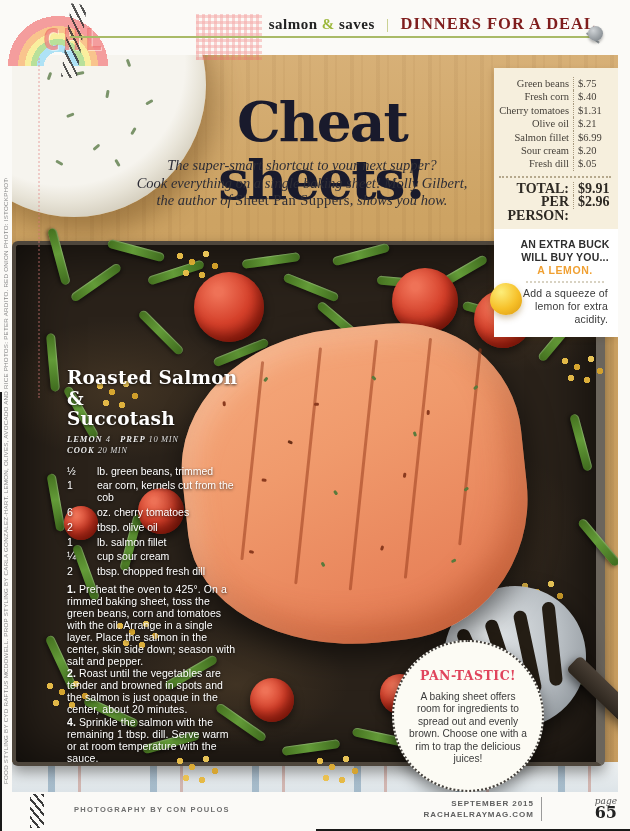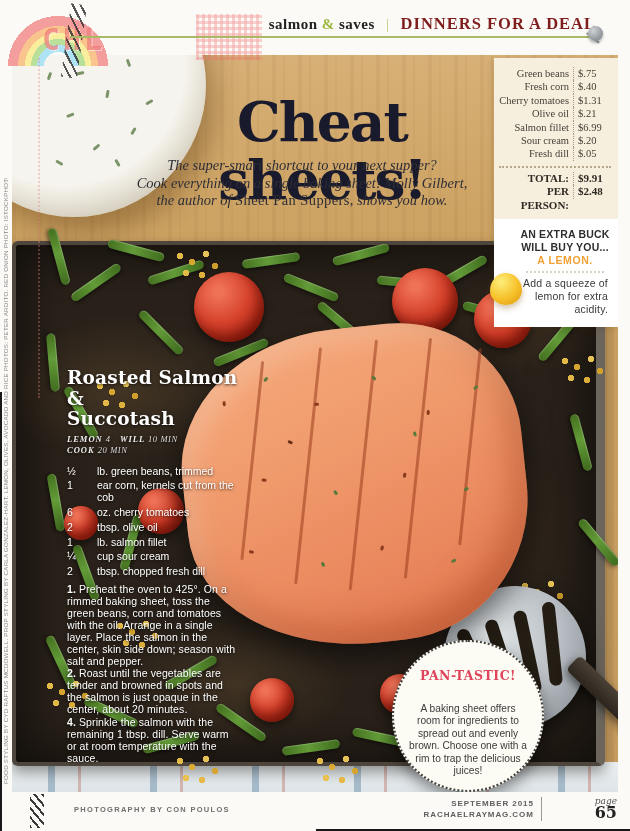--- a/index.html
+++ b/index.html
@@ -52,27 +52,27 @@
       #f1eee6 80%,#c9c2b0 92%,#b9b2a0 100%);
     box-shadow:10px 16px 26px rgba(90,55,15,.38);z-index:1;}
   .bowl-inner{position:absolute;inset:0;border-radius:50%;overflow:hidden;}
   .fleck{position:absolute;width:2.5px;height:8px;border-radius:2px;background:#5d7c49;opacity:.8;}
   .headline{position:absolute;left:120px;top:38px;width:380px;margin:0;text-align:center;
     font:bold 55px/58px "DejaVu Serif",serif;letter-spacing:-2px;color:#191a2c;z-index:2;}
   .intro{position:absolute;left:95px;top:102px;width:390px;margin:0;text-align:center;
     font:italic 14.5px/17.5px "Liberation Serif",serif;color:#2d2d36;z-index:2;}
   .intro .book{font-style:normal;letter-spacing:.4px;}
   
-  .sidebar{position:absolute;right:0;top:3px;width:124px;background:#f6efdd;z-index:6;
+  .sidebar{position:absolute;right:0;top:13px;width:124px;background:#f6efdd;z-index:6;
     padding:9px 7px 0 5px;box-sizing:border-box;box-shadow:-2px 2px 6px rgba(80,50,10,.15);}
   .price-row{display:flex;align-items:baseline;font:10.5px/13.4px "Liberation Serif",serif;color:#46413a;}
   .pl{flex:1;text-align:right;padding-right:4px;}
   .pp{width:33px;text-align:left;border-left:1px dotted #a89a7e;padding-left:4px;}
   .price-sep{border-top:2px dotted #b5a88c;margin:5px 0 4px;}
-  .price-row.total{font-weight:bold;font-size:11px;color:#2e2a24;}
+  .price-row.total{font-weight:bold;font-size:14px;color:#2e2a24;}
   .extrabuck{position:relative;background:#fff;margin:7px -7px 0 -5px;padding:9px 8px 11px 26px;
     text-align:center;font:bold 10.5px/13px "Liberation Sans",sans-serif;color:#2e2e2e;
     letter-spacing:.2px;}
   .eb-highlight{color:#f0a032;letter-spacing:.6px;}
   .eb-sep{border-top:2px dotted #d8d2c2;margin:4px 6px;}
   .eb-note{font-weight:normal;color:#3a3a3a;text-align:right;padding-right:2px;font-size:10.5px;
     line-height:13px;}
   .lemon{position:absolute;left:-4px;top:54px;width:32px;height:32px;border-radius:50% 50% 50% 50%/55% 55% 45% 45%;
     background:radial-gradient(circle at 35% 28%,#fdee7a,#f6c029 55%,#dd9c12 95%);
     box-shadow:0 3px 6px rgba(120,80,0,.35);}
@@ -135,21 +135,21 @@
   .qty{width:18px;flex:none;}
   .itxt{flex:1;padding-left:12px;}
   .steps{margin-top:7px;}
   .step{margin:0 0 1px;font:10.5px/11.9px "Liberation Sans",sans-serif;letter-spacing:.1px;}
   .step b{font-weight:bold;}
   
   .pantastic{position:absolute;left:380px;top:402px;width:152px;height:152px;border-radius:50%;
     background:#fcfbf4;border:2px dotted #44403c;box-sizing:border-box;z-index:6;
     box-shadow:0 6px 16px rgba(0,0,0,.45);text-align:center;padding-top:26px;}
   .pt-title{font:bold 12.5px "DejaVu Serif",serif;color:#e0445c;letter-spacing:.5px;}
-  .pt-body{width:120px;margin:20px auto 0;font:10.2px/12.4px "Liberation Sans",sans-serif;color:#3b3b3b;text-align:center;}
+  .pt-body{width:120px;margin:8px auto 0;font:10.2px/12.4px "Liberation Sans",sans-serif;color:#3b3b3b;text-align:center;}
   
   .footer-left{position:absolute;left:74px;bottom:17px;font:bold 7.5px "Liberation Sans",sans-serif;
     letter-spacing:1.3px;color:#6e6e6e;}
   .footer-right{position:absolute;right:13px;bottom:9px;display:flex;align-items:center;}
   .fr-text{text-align:right;font:bold 8px/11px "Liberation Sans",sans-serif;letter-spacing:.9px;
     color:#5f5f5f;}
   .fr-div{width:1px;height:24px;background:#9a9a9a;margin:0 7px;}
   .page-box{text-align:center;margin-left:46px;}
   .page-word{font:italic 9px "DejaVu Serif",serif;color:#555;display:block;margin-bottom:-3px;}
   .page-number{font:bold 16px "DejaVu Serif",serif;color:#222;}
@@ -296,21 +296,21 @@
         <div class="rivet"></div>
       </div>
       <div class="spat-handle"></div>
     </div>
 
     <div class="recipe">
       <h2><span>Roasted Salmon &amp;</span><br><span>Succotash</span></h2>
       <div class="meta">
         <span>LEMON</span>
         <span class="mv">4</span>&nbsp;&nbsp;
-        <span>WILL</span>
+        <span>PREP</span>
         <span class="mv">10 MIN</span><br>
         <span>COOK</span>
         <span class="mv">20 MIN</span>
       </div>
       <div class="ingredients">
         <div class="ing">
             <span class="qty">½</span>
             <span class="itxt">lb. green beans, trimmed</span>
           </div>
         <div class="ing">
@@ -380,21 +380,21 @@
         <span class="pl">Fresh dill</span>
         <span class="pp">$.05</span>
       </div>
     <div class="price-sep"></div>
     <div class="price-row total">
         <span class="pl">TOTAL:</span>
         <span class="pp">$9.91</span>
       </div>
     <div class="price-row total">
         <span class="pl">PER PERSON:</span>
-        <span class="pp">$2.48</span>
+        <span class="pp">$2.96</span>
       </div>
     <div class="extrabuck">
       <div class="lemon"></div>
       <div>AN EXTRA BUCK</div>
       <div>WILL BUY YOU...</div>
       <div class="eb-highlight">A LEMON.</div>
       <div class="eb-sep"></div>
       <div class="eb-note">Add a squeeze of lemon for extra acidity.</div>
     </div>
   </aside>

